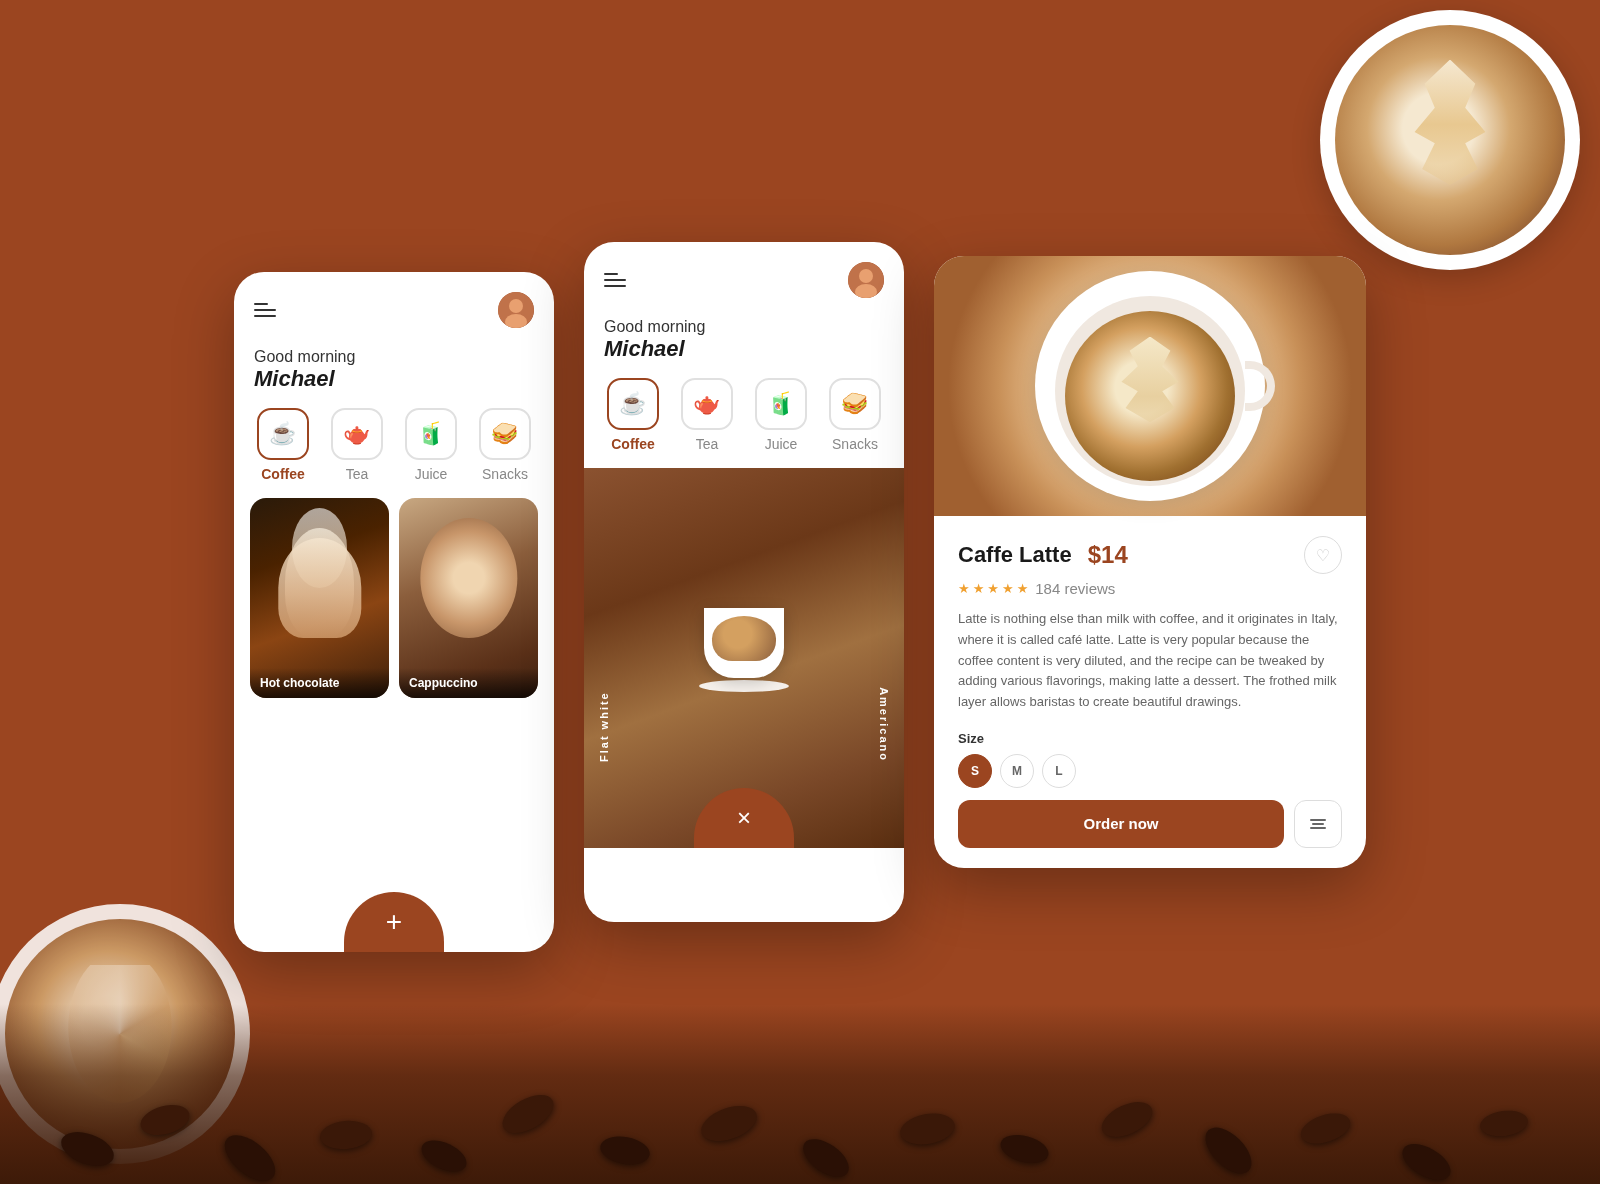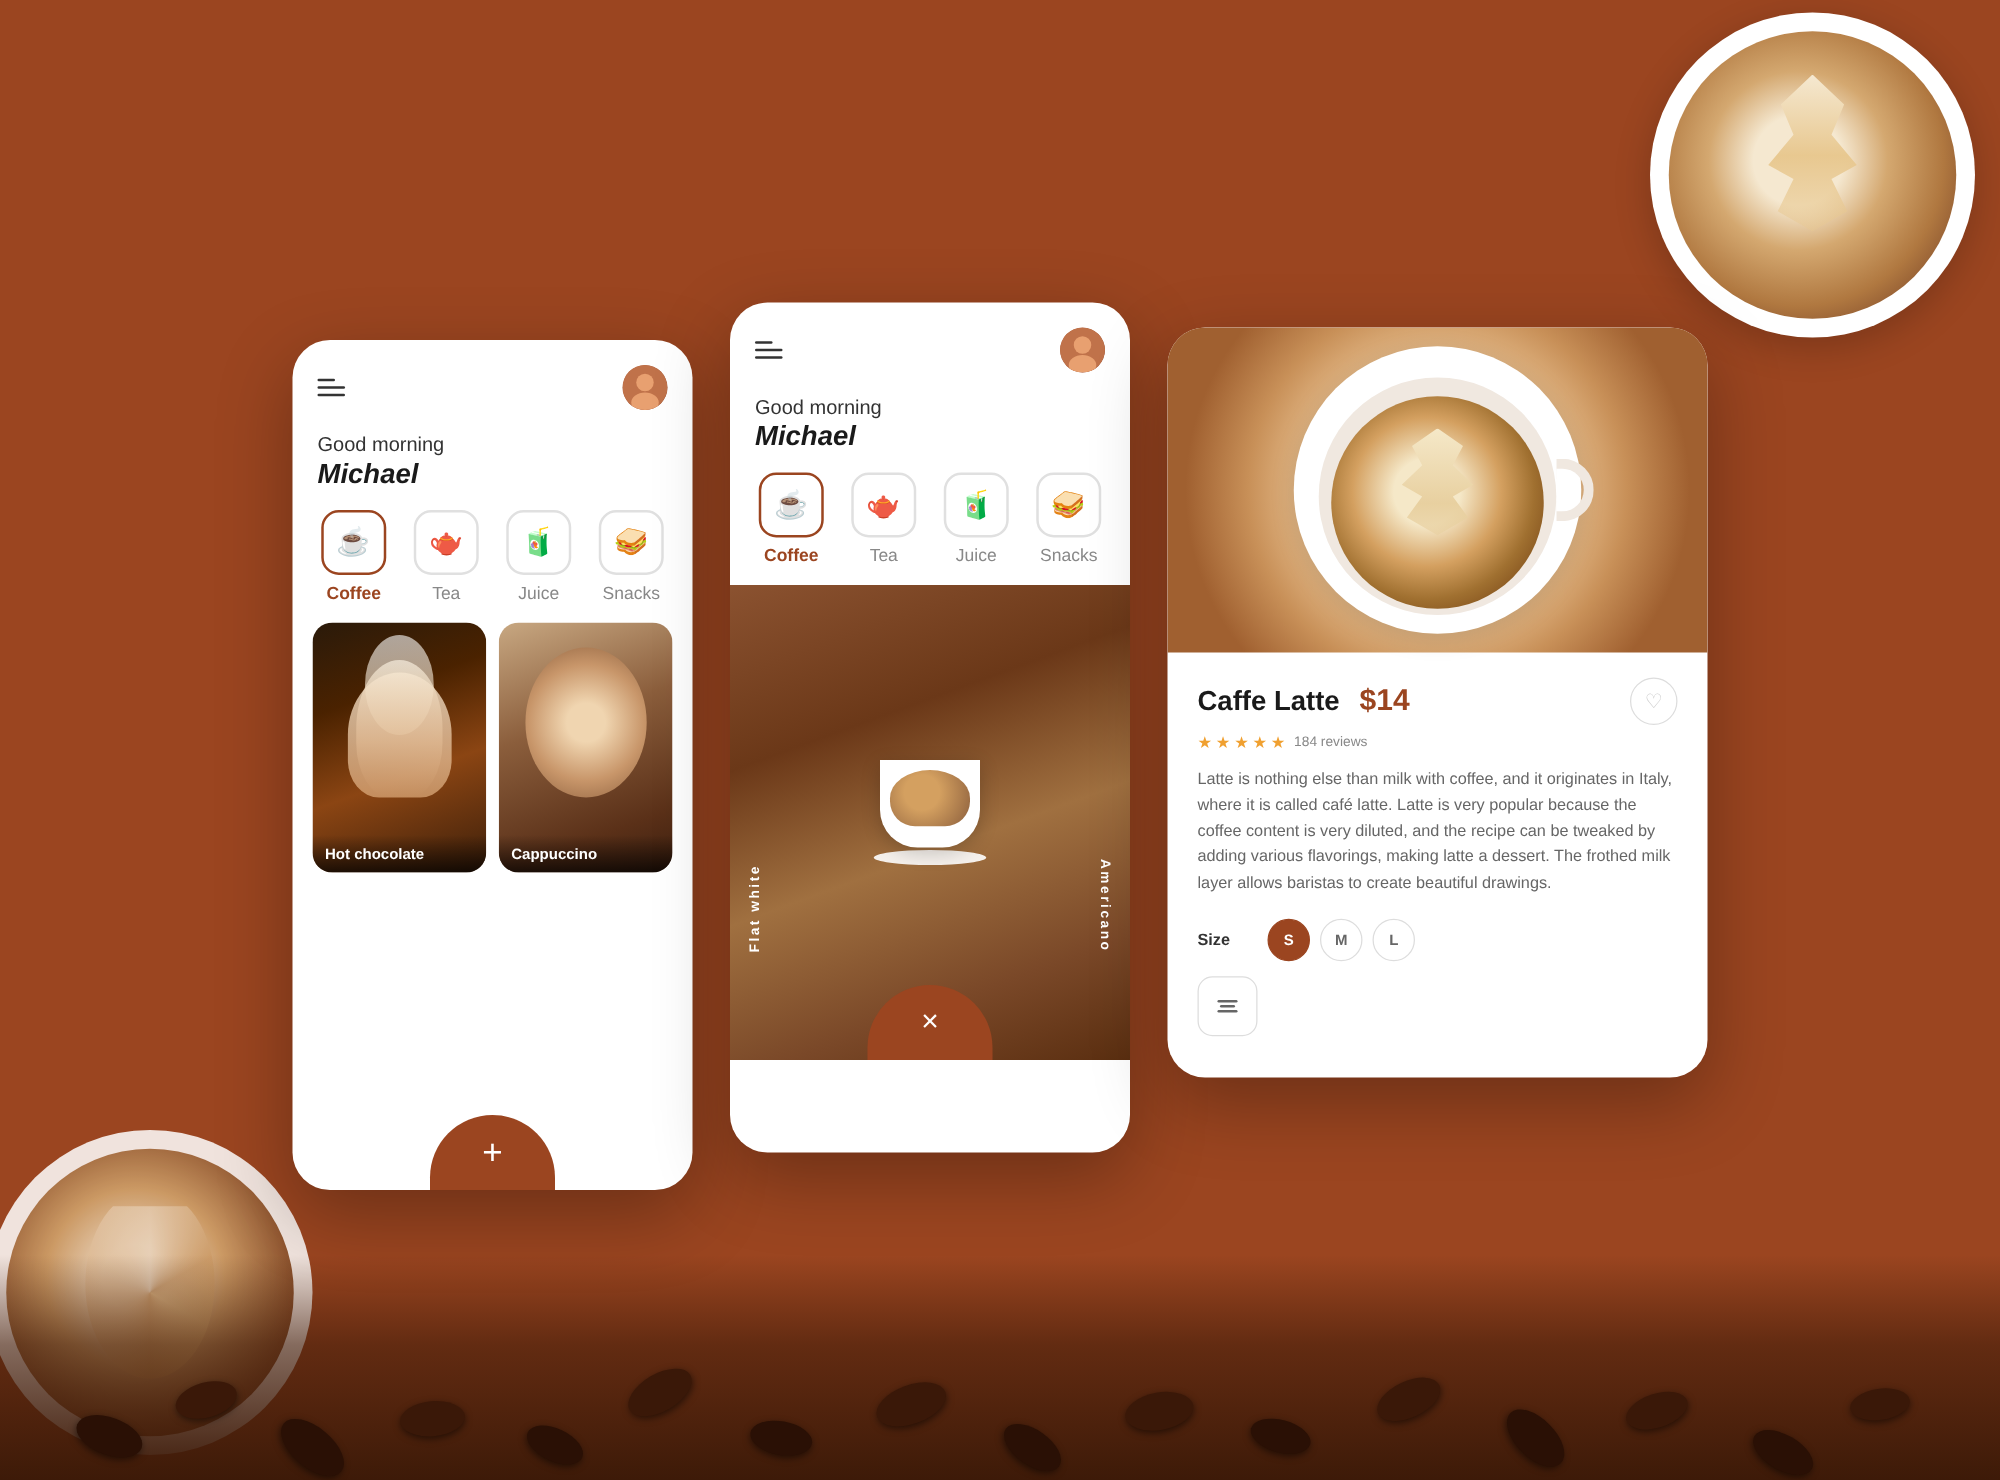--- a/index.html
+++ b/index.html
@@ -383,37 +383,37 @@
       gap: 3px;
       margin-bottom: 12px;
     }
 
     .star {
       color: #f0a030;
       font-size: 13px;
     }
 
     .review-count {
-      font-size: 11px;
+      font-size: 15px;
       color: #888;
       margin-left: 4px;
     }
 
     .detail-desc {
       font-size: 13px;
       color: #666;
       line-height: 1.6;
       margin-bottom: 18px;
     }
 
     .size-row {
       display: flex;
-      align-items: center;
       margin-bottom: 12px;
-      gap: 24px;
+      gap: 8px;
+      flex-direction: column;
     }
 
     .size-label {
       font-size: 13px;
       font-weight: 600;
       color: #333;
       width: 32px;
     }
 
     .size-options {
@@ -805,20 +805,21 @@
         <span class="size-label">Size</span>
         <div class="size-options">
           <button class="size-btn active">S</button>
           <button class="size-btn">M</button>
           <button class="size-btn">L</button>
         </div>
       </div>
 
 
       <div class="order-row">
+        <button class="order-btn">Order now</button>
         <div class="filter-btn">
           <span style="font-size:16px;display:flex;flex-direction:column;gap:2px;align-items:center;">
             <span style="display:block;width:16px;height:2px;background:#666;border-radius:2px;"></span>
             <span style="display:block;width:12px;height:2px;background:#666;border-radius:2px;"></span>
             <span style="display:block;width:16px;height:2px;background:#666;border-radius:2px;"></span>
           </span>
         </div>
       </div>
     </div>
   </div>

